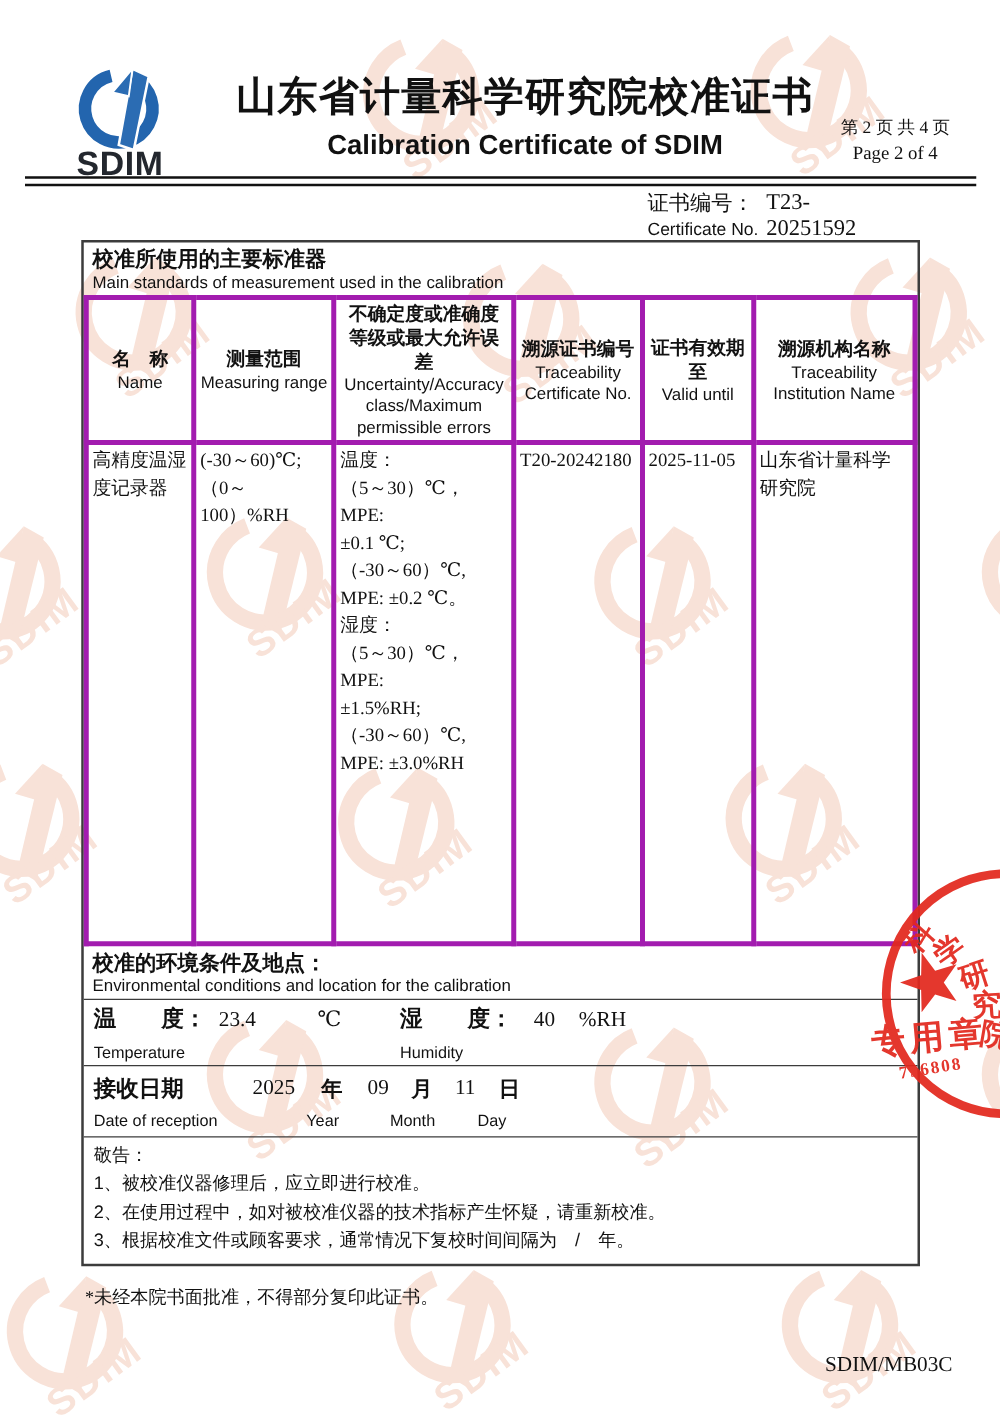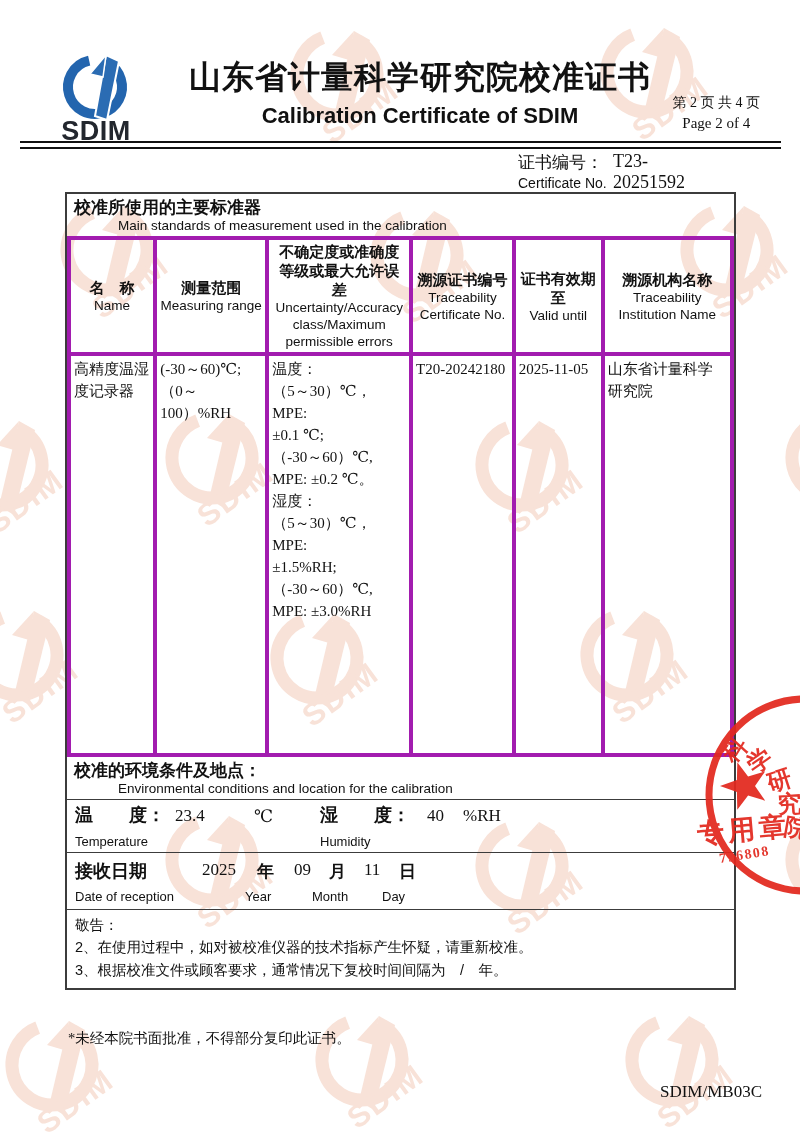--- a/index.html
+++ b/index.html
@@ -34,21 +34,21 @@
   .certno .line2{font-size:14px;margin-top:1px;font-family:"Liberation Sans","DejaVu Sans",sans-serif;text-align:right;}
   
   .main-box{
     position:absolute;left:65px;top:192px;width:671px;z-index:1;
     border:2px solid #3c3c3c;background:transparent;box-sizing:border-box;
   }
   .sec-title{padding:3px 7px 2px 7px;}
   .sec-title .zh{font-size:17px;font-weight:600;line-height:21px;
     font-family:"Liberation Sans","DejaVu Sans",sans-serif;}
   .sec-title .en{font-size:13.5px;line-height:16px;
-    font-family:"Liberation Sans","DejaVu Sans",sans-serif;margin-left:44px;}
+    font-family:"Liberation Sans","DejaVu Sans",sans-serif;}
   table.std{border-collapse:collapse;width:100%;table-layout:fixed;}
   table.std th,table.std td{border:4px solid #a21caf;padding:2px 3px;box-sizing:border-box;}
   table.std th{font-weight:normal;height:90px;vertical-align:middle;text-align:center;}
   table.std th .zh{font-size:15px;line-height:19px;font-weight:600;
     font-family:"Liberation Sans","DejaVu Sans",sans-serif;}
   table.std th .en{font-size:13.5px;line-height:17px;
     font-family:"Liberation Sans","DejaVu Sans",sans-serif;}
   table.std td{height:401px;vertical-align:top;text-align:left;
     font-size:15px;line-height:22px;white-space:pre-line;}
   
@@ -341,20 +341,21 @@
       <span class="unitzh" style="left:262px;top:7px">月</span>
       <span class="val" style="left:297px;top:7px">11</span>
       <span class="unitzh" style="left:332px;top:7px">日</span>
       <span class="sub-en" style="left:178px;bottom:5px">Year</span>
       <span class="sub-en" style="left:245px;bottom:5px">Month</span>
       <span class="sub-en" style="left:315px;bottom:5px">Day</span>
     </div>
 
     <div class="remarks rowline">
       <div class="rtitle">敬告：</div>
+      <div class="ritem">1、被校准仪器修理后，应立即进行校准。</div>
       <div class="ritem">2、在使用过程中，如对被校准仪器的技术指标产生怀疑，请重新校准。</div>
       <div class="ritem">3、根据校准文件或顾客要求，通常情况下复校时间间隔为　/　年。</div>
     </div>
   </div>
 
   <div class="footnotes">
     <div>*未经本院书面批准，不得部分复印此证书。</div>
   </div>
   <div class="doccode">SDIM/MB03C</div>
 

